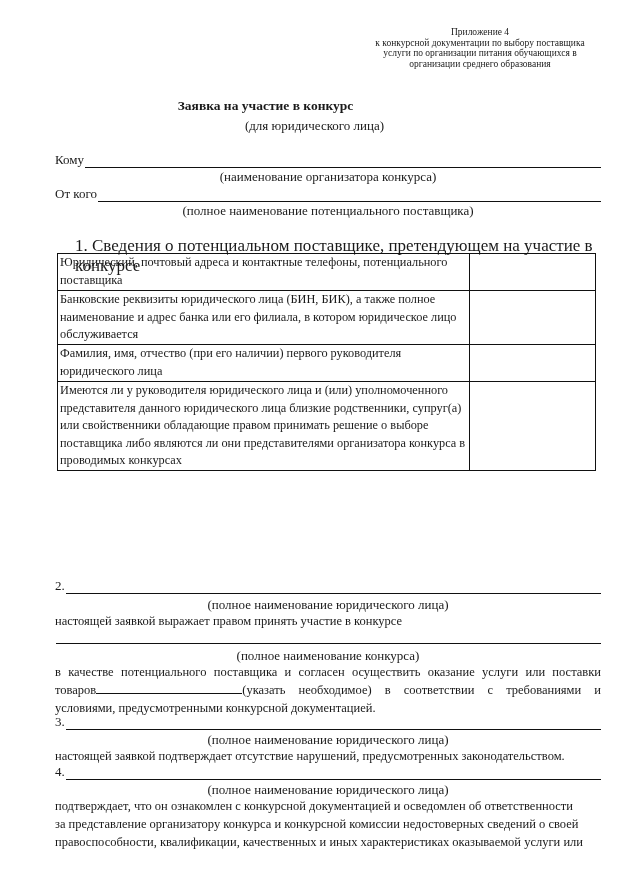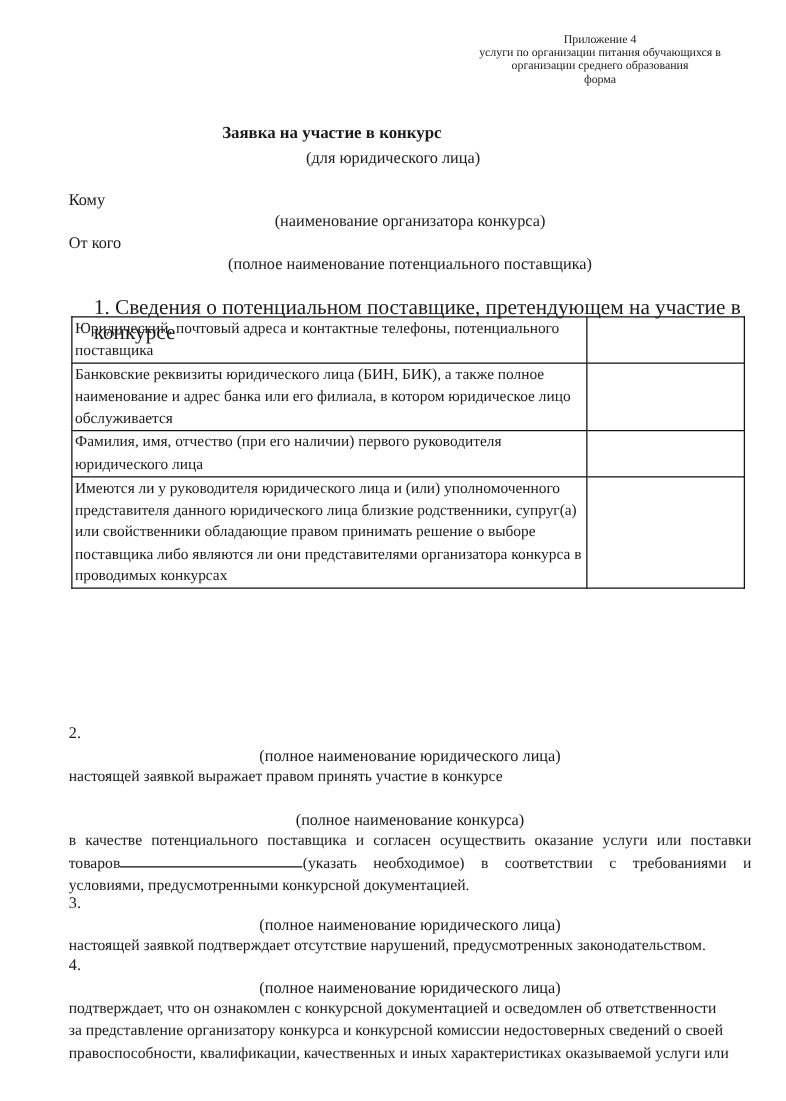--- a/index.html
+++ b/index.html
@@ -11,44 +11,44 @@
   .abs { position: absolute; }
   .appendix {
     left: 360px; top: 27px; width: 240px; text-align: center;
     font-size: 9.5px; line-height: 10.5px;
   }
   .title {
     left: 0; width: 531px; top: 98px; text-align: center;
     font-weight: bold; font-size: 13.5px;
   }
   .subtitle { left: 0; width: 629px; top: 118px; text-align: center; font-size: 13px; }
-  .fill-row { left: 55px; width: 546px; display: flex; align-items: flex-start; font-size: 13px; flex-direction: column; }
+  .fill-row { left: 55px; width: 546px; display: flex; align-items: flex-end; font-size: 13px; }
   .fill-row .lbl { white-space: nowrap; }
   .fill-row .line { flex: 1; border-bottom: 1px solid #111; height: 12px; margin-left: 1px; }
   .caption { left: 55px; width: 546px; text-align: center; font-size: 13px; }
   .section1 { left: 75px; top: 236px; font-size: 17px; }
   table.info {
     position: absolute; left: 57px; top: 253px; width: 539px;
     border-collapse: collapse; font-size: 12.3px; line-height: 17.5px; border-radius: 28px;
   }
   table.info td { border: 1.5px solid #111; padding: 0 2px; vertical-align: top; }
   table.info td.q { width: 409px; }
   table.info td.a { width: 122px; }
   .para { left: 55px; width: 546px; font-size: 12.5px; line-height: 18px; }
   .justify { text-align: justify; text-align-last: justify; }
   .inline-line { display: inline-block; width: 146px; border-bottom: 1px solid #111; height: 11px; vertical-align: baseline; }
 </style>
 </head>
 <body>
 
 <div class="abs appendix">
   <div>Приложение 4</div>
+  <div>к конкурсной  документации по выбору  поставщика</div>
   <div>услуги по организации питания обучающихся в</div>
   <div>организации среднего образования</div>
-  <div>форма</div>
 </div>
 
 <div class="abs title">Заявка на участие в конкурс</div>
 <div class="abs subtitle">(для юридического лица)</div>
 
 <div class="abs fill-row" style="top:152px;">
   <span class="lbl">Кому</span>
   <span class="line"></span>
 </div>
 <div class="abs caption" style="top:169px;">(наименование организатора конкурса)</div>

